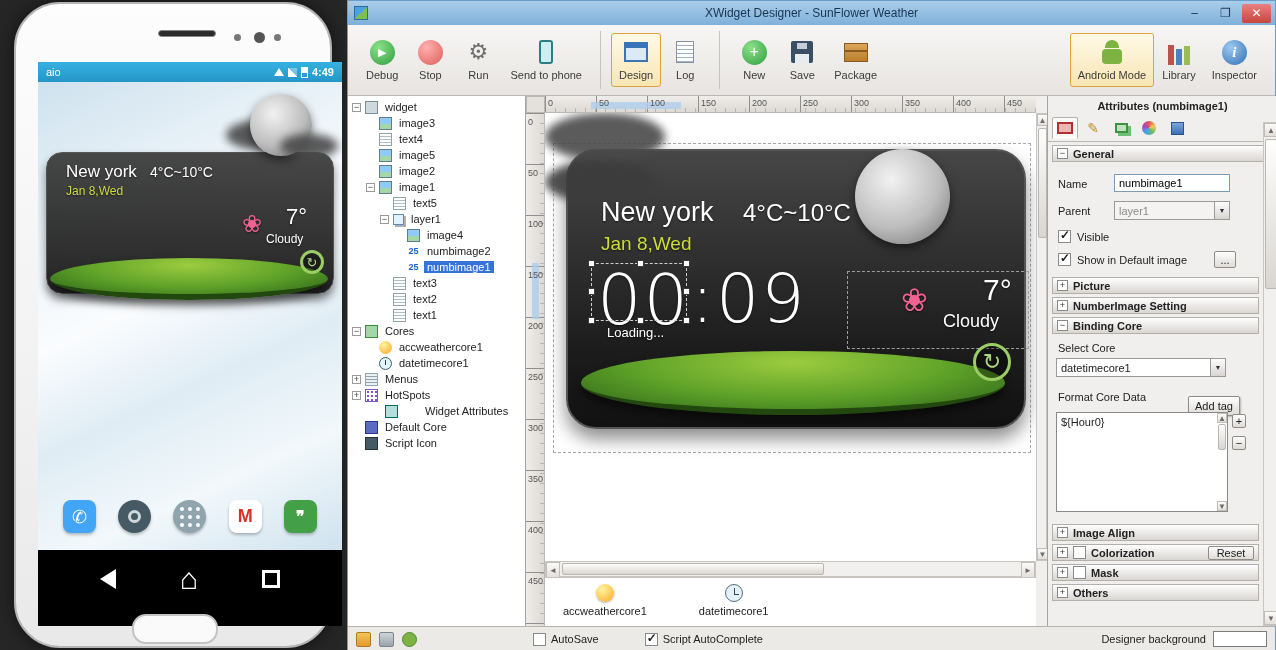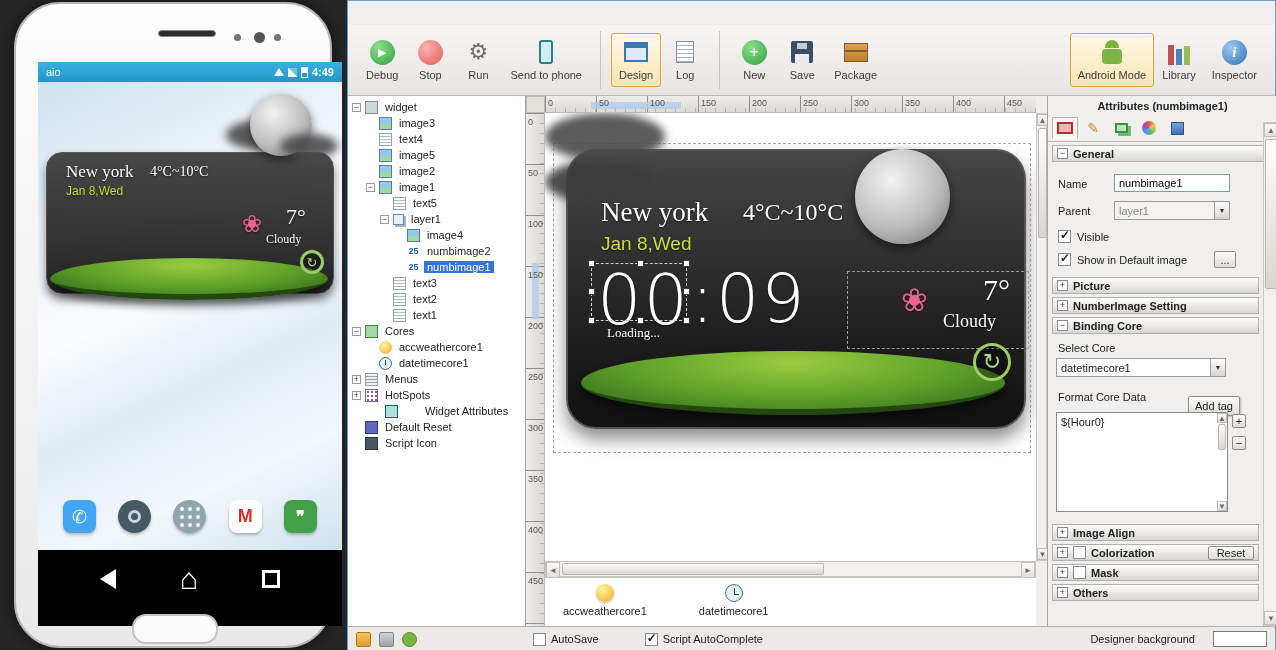--- a/index.html
+++ b/index.html
@@ -29,21 +29,21 @@
     background:linear-gradient(180deg,rgba(62,62,62,.95),rgba(24,24,24,.94)); border:1px solid #555;
     border-radius:16px; box-shadow:0 6px 10px rgba(0,0,0,.45); }
   .moon { border-radius:50%; background:radial-gradient(circle at 38% 32%, #f2f2f2, #bdbdbd 55%, #6f6f6f);
     box-shadow:0 4px 10px rgba(0,0,0,.5); }
   .cloud { border-radius:50%; background:#4a4a4a; filter:blur(4px); opacity:.9; }
   .grass { border-radius:50%; background:radial-gradient(ellipse at 50% 20%, #9ccc3f, #5da028 55%, #2e641a);
     border-bottom:6px solid #23480f; box-shadow:0 6px 8px rgba(0,0,0,.5); }
   .refresh { border-radius:50%; border:3px solid #9ccc65; color:#aed581; display:flex; align-items:center;
     justify-content:center; background:rgba(0,0,0,.35); }
   .flower { color:#f06292; text-shadow:0 1px 2px rgba(0,0,0,.5); }
-  .w-white { color:#fff; text-shadow:0 1px 2px rgba(0,0,0,.6);font-family:Liberation Serif, serif; }
+  .w-white { color:#fff; text-shadow:0 1px 2px rgba(0,0,0,.6); }
   .w-date { color:#cddc39; text-shadow:0 1px 2px rgba(0,0,0,.6); }
   .clock-font { font-family:"DejaVu Sans", sans-serif; font-weight:200; letter-spacing:2px; }
 
   .dock-ic { width:33px; height:33px; border-radius:8px; display:flex; align-items:center; justify-content:center;
     color:#fff; box-shadow:0 2px 3px rgba(0,0,0,.25); }
   .nav-glyph { color:#fff; }
 
   
   .main { position:absolute; left:347px; top:0; width:929px; height:650px; background:#f0efed;
     border:1px solid #6a9cc8; }
@@ -239,20 +239,29 @@
         <span style="width:0;height:0;border-top:10px solid transparent;border-bottom:10px solid transparent;border-right:16px solid #fff;"></span>
         <span class="nav-glyph" style="font-size:30px;">⌂</span>
         <span style="width:18px;height:18px;border:3px solid #fff;"></span>
       </div>
     </div>
     <div class="home-btn"></div>
   </div>
 
   <div class="main">
 
+    <div class="titlebar">
+      <span style="width:14px;height:14px;margin-left:6px;background:linear-gradient(135deg,#4aa3e0 50%,#7cc14e 50%);border:1px solid #2e6ca0;z-index:1;"></span>
+      <span class="title-text">XWidget Designer - SunFlower Weather</span>
+      <span style="margin-left:auto; display:flex; gap:2px; padding-right:4px; z-index:1;">
+        <span class="win-btn">–</span>
+        <span class="win-btn">❐</span>
+        <span class="win-btn close">✕</span>
+      </span>
+    </div>
 
     <div class="toolbar">
       <div class="tb-btn">
         <span class="ic">
             <span class="ic-circle ic-debug">▶</span>
           </span>
         <span>Debug</span>
       </div>
       <div class="tb-btn">
         <span class="ic">
@@ -421,21 +430,21 @@
           <span class="tree-label">HotSpots</span>
         </div>
         <div class="tree-row" style="padding-left: 4px; gap: 20px;">
           <span class="expander hidden"></span>
           <span class="ti ti-attributes"></span>
           <span class="tree-label">Widget Attributes</span>
         </div>
         <div class="tree-row" style="padding-left: 4px;">
           <span class="expander hidden"></span>
           <span class="ti ti-defimg"></span>
-          <span class="tree-label">Default Reset</span>
+          <span class="tree-label">Default Core</span>
         </div>
         <div class="tree-row" style="padding-left: 4px;">
           <span class="expander hidden"></span>
           <span class="ti ti-widgeticon"></span>
           <span class="tree-label">Script Icon</span>
         </div>
       </div>
 
     <div class="ruler-corner"></div>
     <div class="h-ruler">
@@ -633,19 +642,19 @@
       <span style="width:100px;"></span>
       <span style="display:flex; align-items:center; gap:5px;">
         <span class="cb"></span>
         <span>AutoSave</span>
       </span>
       <span style="width:30px;"></span>
       <span style="display:flex; align-items:center; gap:5px;">
         <span class="cb checked"></span>
         <span>Script AutoComplete</span>
       </span>
-      <span style="margin-left:auto; display:flex; align-items:center; gap:18px;">
+      <span style="margin-left:auto; display:flex; align-items:center; gap:7px;">
         <span>Designer background</span>
         <span style="width:54px; height:16px; background:#fff; border:1px solid #7a7a7a;"></span>
       </span>
     </div>
   </div>
 </div>
 
 </body></html>

